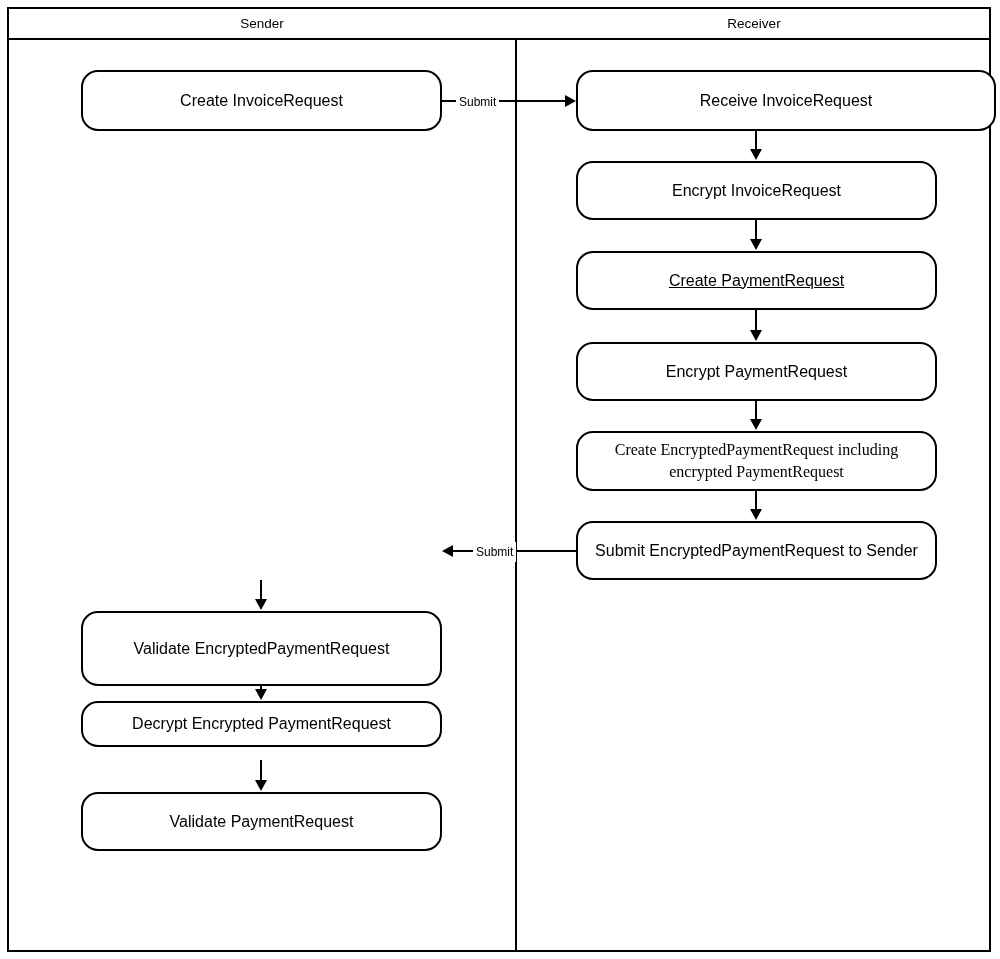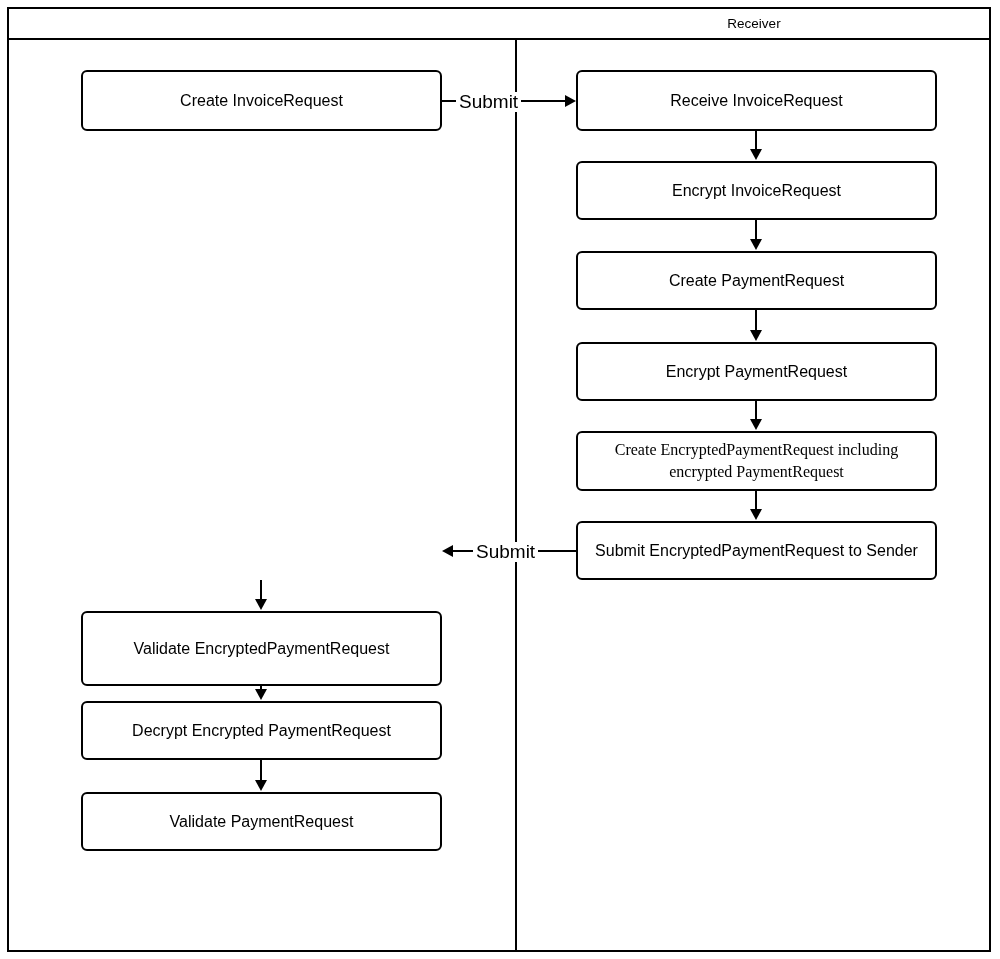--- a/index.html
+++ b/index.html
@@ -75,21 +75,21 @@
     top: 31px;
     right: 0;
     bottom: 0;
   }
 
   
   .node {
     position: absolute;
     box-sizing: border-box;
     border: 2px solid #000000;
-    border-radius: 6px;
+    border-radius: 17px;
     background: #ffffff;
     display: flex;
     align-items: center;
     justify-content: center;
     text-align: center;
     font-size: 16px;
     line-height: 1.35;
     color: #000000;
     padding: 2px 8px;
     z-index: 3;
@@ -132,66 +132,67 @@
     height: 0;
     border-top: 6px solid transparent;
     border-bottom: 6px solid transparent;
     border-right: 11px solid #000000;
     z-index: 2;
   }
 
   
   .edge-label {
     position: absolute;
-    font-size: 19px;
+    font-size: 12px;
     line-height: 18px;
     color: #000000;
     background: #ffffff;
     padding: 1px 3px;
     white-space: nowrap;
     z-index: 4;
   }
 </style>
 </head>
 <body>
 
 <div id="diagram-root">
   <div class="frame">
 
     <div class="lane-header-band">
+      <div class="lane-header sender">Sender</div>
       <div class="lane-header receiver">Receiver</div>
     </div>
 
     <div class="lane-divider"></div>
 
     <div class="lane-body">
 
       <div class="node" style="left:72px; top:30px; width:361px; height:61px;">Create InvoiceRequest</div>
 
 
       <div class="node" style="left:72px; top:571px; width:361px; height:75px;">Validate EncryptedPaymentRequest</div>
 
-      <div class="node" style="left:72px; top:661px; width:361px; height:59px;">Decrypt Encrypted PaymentRequest</div>
+      <div class="node" style="left:72px; top:661px; width:361px; height:46px;">Decrypt Encrypted PaymentRequest</div>
 
       <div class="node" style="left:72px; top:752px; width:361px; height:59px;">Validate PaymentRequest</div>
 
       <div class="conn-v" style="left:251px; top:540px; height:20px;"></div>
       <div class="arrowhead-down" style="left:246px; top:559px;"></div>
 
       <div class="conn-v" style="left:251px; top:630px; height:20px;"></div>
       <div class="arrowhead-down" style="left:246px; top:649px;"></div>
 
       <div class="conn-v" style="left:251px; top:720px; height:21px;"></div>
       <div class="arrowhead-down" style="left:246px; top:740px;"></div>
 
-      <div class="node" style="left:567px; top:30px; width:361px; height:61px;">Receive InvoiceRequest</div>
+      <div class="node" style="left:567px; top:30px; width:420px; height:61px;">Receive InvoiceRequest</div>
 
       <div class="node" style="left:567px; top:121px; width:361px; height:59px;">Encrypt InvoiceRequest</div>
 
-      <div class="node" style="left:567px; top:211px; width:361px; height:59px;">Create PaymentRequest</div>
+      <div class="node" style="left:567px; top:211px; width:361px; height:59px;text-decoration:underline;">Create PaymentRequest</div>
 
       <div class="node" style="left:567px; top:302px; width:361px; height:59px;">Encrypt PaymentRequest</div>
 
       <div class="node" style="left:567px; top:391px; width:361px; height:60px;font-family:Liberation Serif, serif;">Create EncryptedPaymentRequest including encrypted PaymentRequest</div>
 
       <div class="node" style="left:567px; top:481px; width:361px; height:59px;">Submit EncryptedPaymentRequest to Sender</div>
 
       <div class="conn-v" style="left:746px; top:91px; height:19px;"></div>
       <div class="arrowhead-down" style="left:741px; top:109px;"></div>
 

